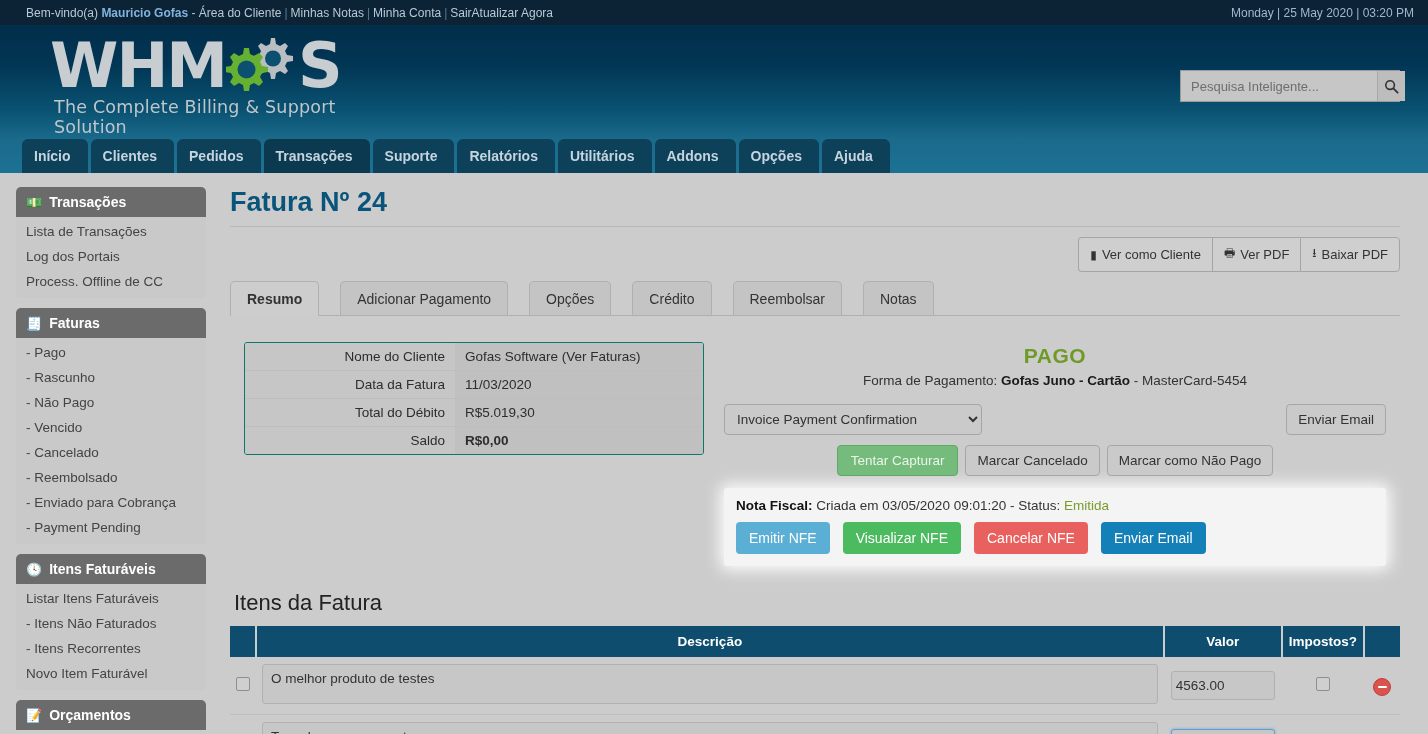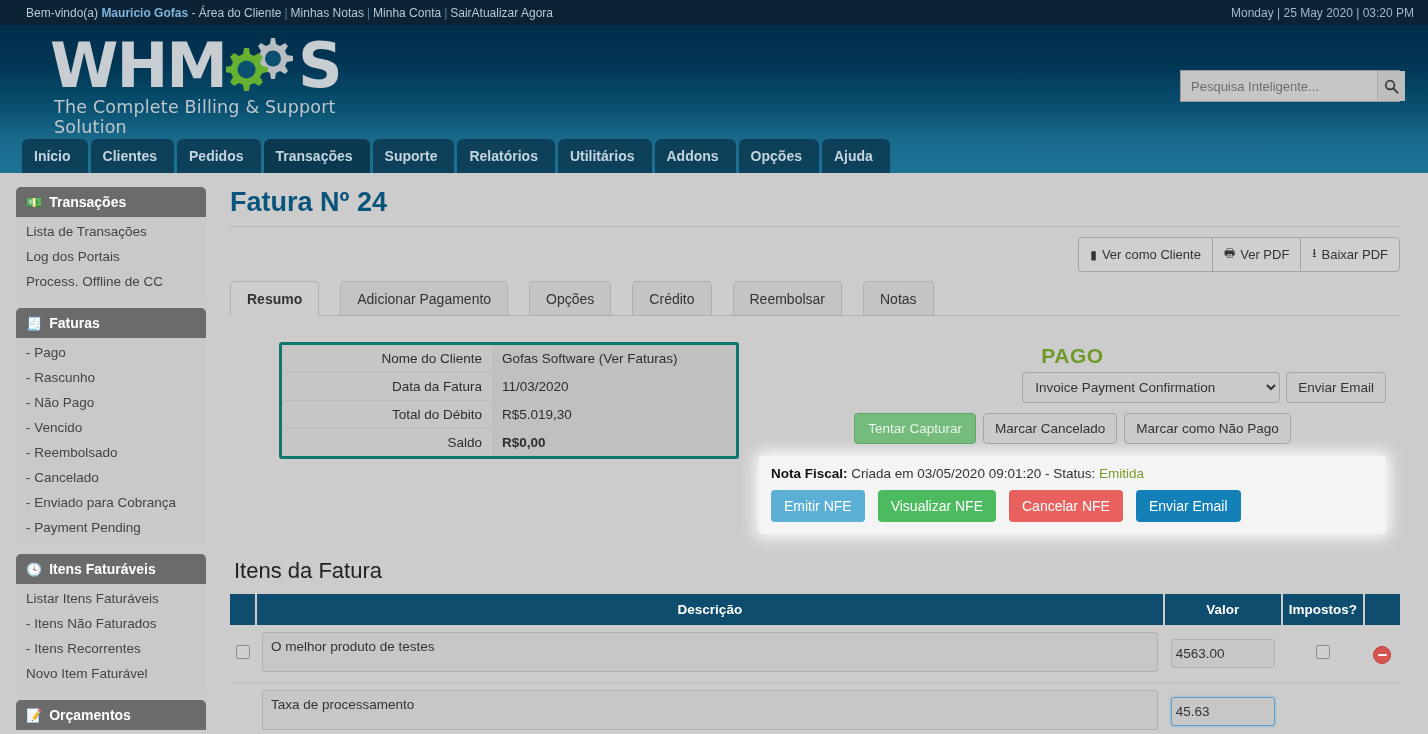--- a/index.html
+++ b/index.html
@@ -176,26 +176,25 @@
     font-weight: bold;
     position: relative; top: 1px;
     border-bottom: 1px solid #cdcdcd;
   }
 
   #tabpanel { padding: 26px 14px 10px 14px; display: flex; gap: 20px; }
 
   
   #invoice-details {
     width: 460px;
-    border: 3px solid #0f766e;
+    border: 1px solid #0f766e;
     border-radius: 3px;
     overflow: hidden;
     align-self: flex-start;
     background: #c6c6c6;
-    margin-left: 35px;
   }
   #invoice-details table { width: 100%; border-collapse: collapse; }
   #invoice-details td {
     padding: 6px 10px;
     font-size: 13.5px;
     border-bottom: 1px solid #bdbdbd;
   }
   #invoice-details tr:last-child td { border-bottom: 0; }
   #invoice-details td.lbl {
     width: 210px; text-align: right; color: #2d2d2d; background: #c6c6c6;
@@ -205,21 +204,21 @@
 
   
   #pay-status { flex: 1; text-align: center; padding-top: 2px; }
   #status-word {
     color: #6f9a28; font-size: 21px; font-weight: bold; letter-spacing: 0.5px;
   }
   #status-date { font-size: 13.5px; font-weight: bold; color: #222; margin-top: 4px; }
   #pay-method { font-size: 13.5px; color: #333; margin-top: 5px; }
   #pay-method b { color: #1a1a1a; }
 
-  #email-row { display: flex; justify-content: flex-end; gap: 6px; margin-top: 4px; }
+  #email-row { display: flex; justify-content: space-between; gap: 6px; margin-top: 16px; }
   #email-select {
     width: 258px; height: 31px;
     background: #cacaca; border: 1px solid #a6a6a6; border-radius: 4px;
     font-size: 13.5px; color: #333; padding: 0 8px;
     font-family: "Liberation Sans", sans-serif;
   }
   .plain-btn {
     background: #cacaca; border: 1px solid #a6a6a6; border-radius: 4px;
     font-size: 13.5px; padding: 6px 11px; color: #333; cursor: pointer;
     font-family: "Liberation Sans", sans-serif; white-space: nowrap;
@@ -369,22 +368,22 @@
       <div class="panel">
         <div class="panel-head">
           <span class="picon">🧾</span>
           <span>Faturas</span>
         </div>
         <div class="panel-body">
           <a class="panel-link">- Pago</a>
           <a class="panel-link">- Rascunho</a>
           <a class="panel-link">- Não Pago</a>
           <a class="panel-link">- Vencido</a>
+          <a class="panel-link">- Cancelado</a>
           <a class="panel-link">- Reembolsado</a>
-          <a class="panel-link">- Cancelado</a>
           <a class="panel-link">- Enviado para Cobrança</a>
           <a class="panel-link">- Payment Pending</a>
         </div>
       </div>
       <div class="panel">
         <div class="panel-head">
           <span class="picon">🕓</span>
           <span>Itens Faturáveis</span>
         </div>
         <div class="panel-body">
@@ -452,20 +451,25 @@
               <tr>
                 <td class="lbl">Saldo</td>
                 <td class="val green-amount">R$0,00</td>
               </tr>
             </tbody>
         </table>
       </div>
 
       <div id="pay-status">
         <div id="status-word">PAGO</div>
+        <div id="pay-method">
+          <span>Forma de Pagamento:</span>
+          <b>Gofas Juno - Cartão</b>
+          <span>- MasterCard-5454</span>
+        </div>
 
         <div id="email-row">
           <select id="email-select"><option>Invoice Payment Confirmation</option></select>
           <button class="plain-btn">Enviar Email</button>
         </div>
 
         <div id="status-btn-row">
             <button class="btn-success-soft">Tentar Capturar</button>
             <button class="plain-btn">Marcar Cancelado</button>
             <button class="plain-btn">Marcar como Não Pago</button>

